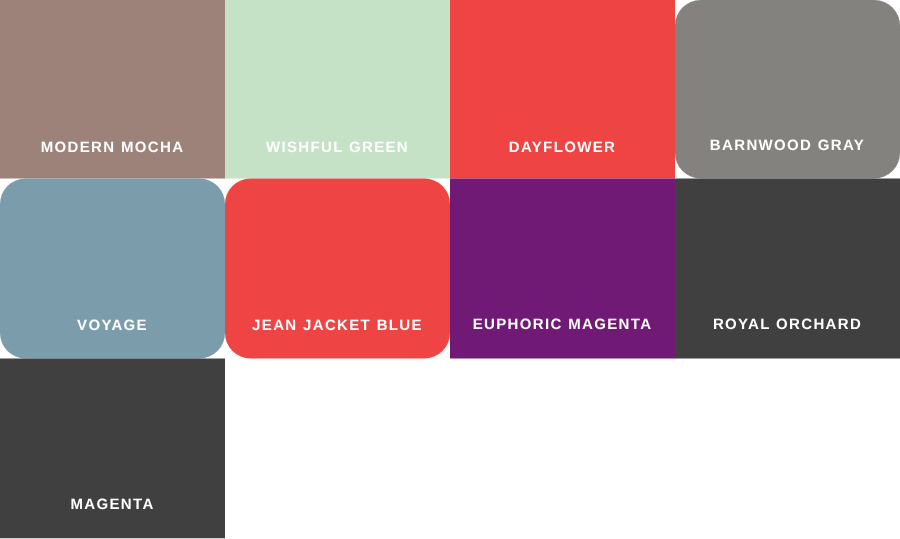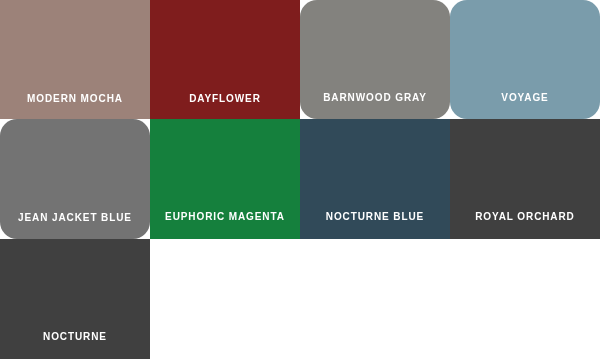--- a/index.html
+++ b/index.html
@@ -43,47 +43,47 @@
 </head>
 <body>
 
 <div id="palette-grid">
 
   <div class="swatch row-1" style="background-color: rgb(156, 130, 121);">
     <span class="swatch-label" style="color: rgb(255, 255, 255);">MODERN MOCHA</span>
   </div>
 
 
+  <div class="swatch row-1" style="background-color: rgb(198, 226, 198);">
+    <span class="swatch-label" style="color: rgb(255, 255, 255);">WISHFUL GREEN</span>
+  </div>
 
-  <div class="swatch row-1" style="background-color: #7f1d1d;">
+  <div class="swatch row-1" style="background-color: #ef4444;">
     <span class="swatch-label" style="color: rgb(255, 255, 255);">DAYFLOWER</span>
   </div>
 
   <div class="swatch row-2" style="background-color: rgb(131, 130, 126);">
     <span class="swatch-label" style="color: rgb(255, 255, 255);">BARNWOOD GRAY</span>
   </div>
 
 
   <div class="swatch row-2" style="background-color: rgb(122, 156, 171);">
     <span class="swatch-label" style="color: rgb(255, 255, 255);">VOYAGE</span>
   </div>
 
-  <div class="swatch row-2" style="background-color: #737373;">
+  <div class="swatch row-2" style="background-color: #ef4444;">
     <span class="swatch-label" style="color: rgb(255, 255, 255);">JEAN JACKET BLUE</span>
   </div>
 
-  <div class="swatch row-3" style="background-color: #15803d;">
+  <div class="swatch row-3" style="background-color: #701a75;">
     <span class="swatch-label" style="color: rgb(255, 255, 255);">EUPHORIC MAGENTA</span>
   </div>
 
-  <div class="swatch row-3" style="background-color: rgb(49, 74, 89);">
-    <span class="swatch-label" style="color: rgb(255, 255, 255);">NOCTURNE BLUE</span>
-  </div>
 
   <div class="swatch row-3" style="background-color: #404040;">
     <span class="swatch-label" style="color: rgb(255, 255, 255);">ROYAL ORCHARD</span>
   </div>
 
   <div class="swatch row-3" style="background-color: rgb(64, 64, 64);">
-    <span class="swatch-label" style="color: rgb(255, 255, 255);">NOCTURNE</span>
+    <span class="swatch-label" style="color: rgb(255, 255, 255);">MAGENTA</span>
   </div>
 
 </div>
 
 </body></html>

